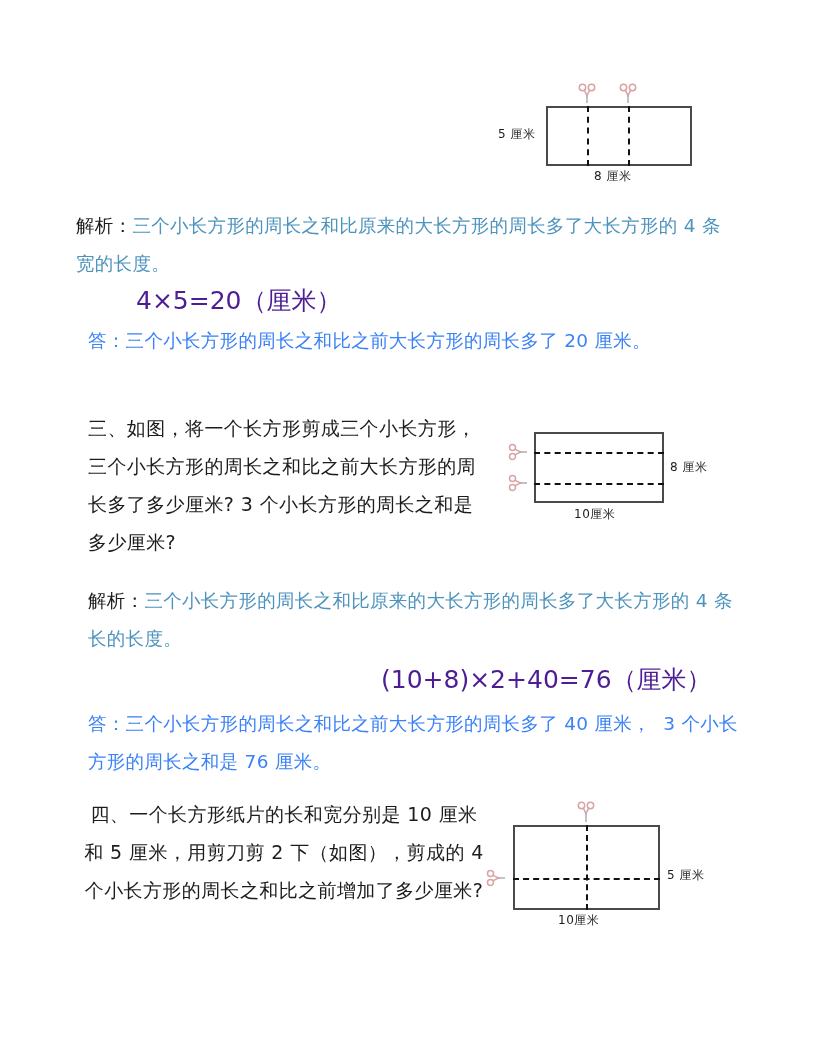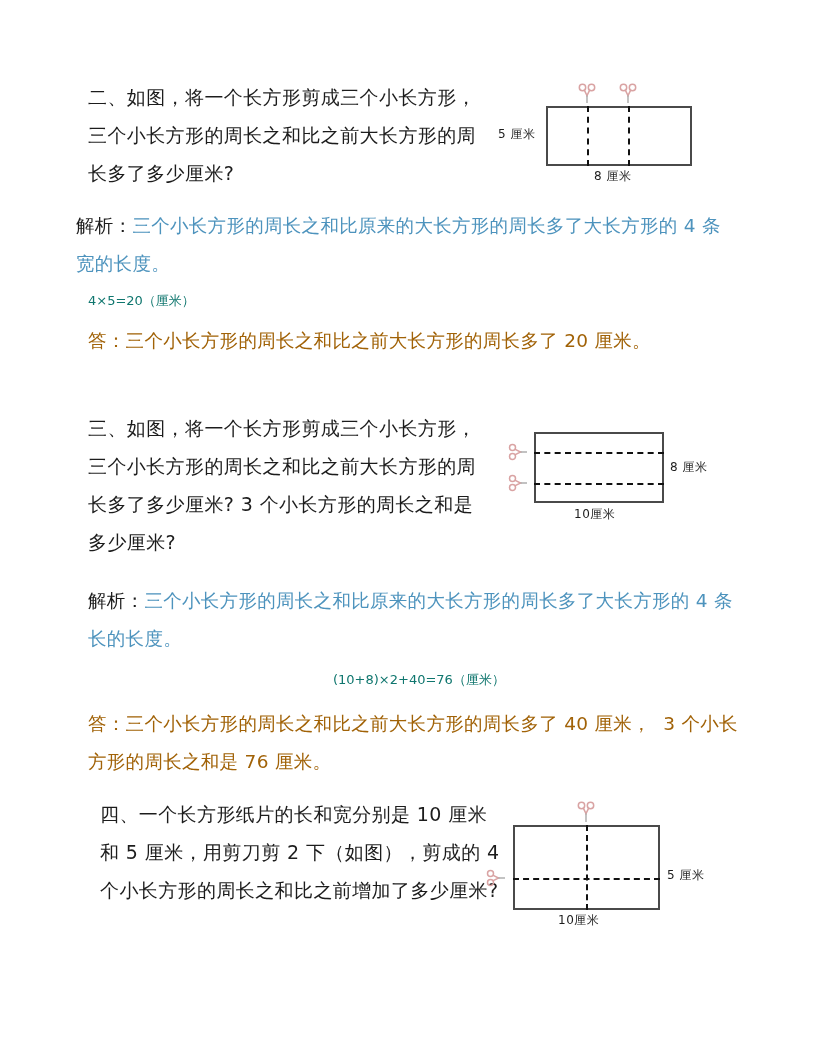--- a/index.html
+++ b/index.html
@@ -45,32 +45,33 @@
   }
   .analysis .lbl {
     color: #1c1c1c;
   }
   .analysis .body {
     color: #4d93bd;
   }
 
   .eq {
     position: absolute;
-    font-size: 13px;
+    font-size: 25px;
     line-height: 30px;
-    color: #0f766e;
+    color: #4c1d95;
     white-space: pre;
+    margin-left: 48px;
   }
 
   .ansblock {
     position: absolute;
     width: 650px;
     font-size: 18.5px;
     line-height: 38px;
-    color: #a16207;
+    color: #3b82f6;
     letter-spacing: 0.3px;
     white-space: pre-wrap;
   }
 
   
   .figure {
     position: absolute;
   }
   .rect {
     position: absolute;
@@ -103,21 +104,20 @@
     height: 22px;
     pointer-events: none;
   }
   .scissors svg { display: block; }
 </style>
 </head>
 <body>
 
 <div class="page">
 
-  <div class="qblock narrow" style="left:88px; top:78px;">二、如图，将一个长方形剪成三个小长方形，三个小长方形的周长之和比之前大长方形的周长多了多少厘米?</div>
 
   <div class="figure" style="left:495px; top:72px; width:230px; height:120px;">
 
     <div class="rect" style="left:51px; top:34px; width:146px; height:60px;"></div>
 
     <div class="dash-v" style="left:92px; top:34px; height:60px;"></div>
     <div class="dash-v" style="left:133px; top:34px; height:60px;"></div>
 
     <div class="scissors" style="left:81px; top:11px;">
       <svg width="22" height="22" viewBox="0 0 22 22">
@@ -188,21 +188,21 @@
     <div class="dim" style="left:74px; top:92px;">10厘米</div>
   </div>
 
   <div class="analysis" style="left:88px; top:582px;"><span class="lbl">解析：</span><span class="body">三个小长方形的周长之和比原来的大长方形的周长多了大长方形的 4 条长的长度。</span></div>
 
 
   <div class="eq" style="left:333px; top:665px;">(10+8)×2+40=76（厘米）</div>
 
   <div class="ansblock" style="left:88px; top:705px;">答：三个小长方形的周长之和比之前大长方形的周长多了 40 厘米，  3 个小长方形的周长之和是 76 厘米。</div>
 
-  <div class="qblock narrow" style="left:100px; top:795px;">四、一个长方形纸片的长和宽分别是 10 厘米和 5 厘米，用剪刀剪 2 下（如图），剪成的 4 个小长方形的周长之和比之前增加了多少厘米?</div>
+  <div class="qblock narrow" style="left:84px; top:795px;text-align:center;">四、一个长方形纸片的长和宽分别是 10 厘米和 5 厘米，用剪刀剪 2 下（如图），剪成的 4 个小长方形的周长之和比之前增加了多少厘米?</div>
 
   <div class="figure" style="left:480px; top:790px; width:240px; height:145px;">
 
     <div class="rect" style="left:33px; top:35px; width:147px; height:85px;"></div>
 
     <div class="dash-v" style="left:106px; top:35px; height:85px;"></div>
     <div class="dash-h" style="left:33px; top:88px; width:147px;"></div>
 
     <div class="scissors" style="left:95px; top:11px;">
       <svg width="22" height="22" viewBox="0 0 22 22">

